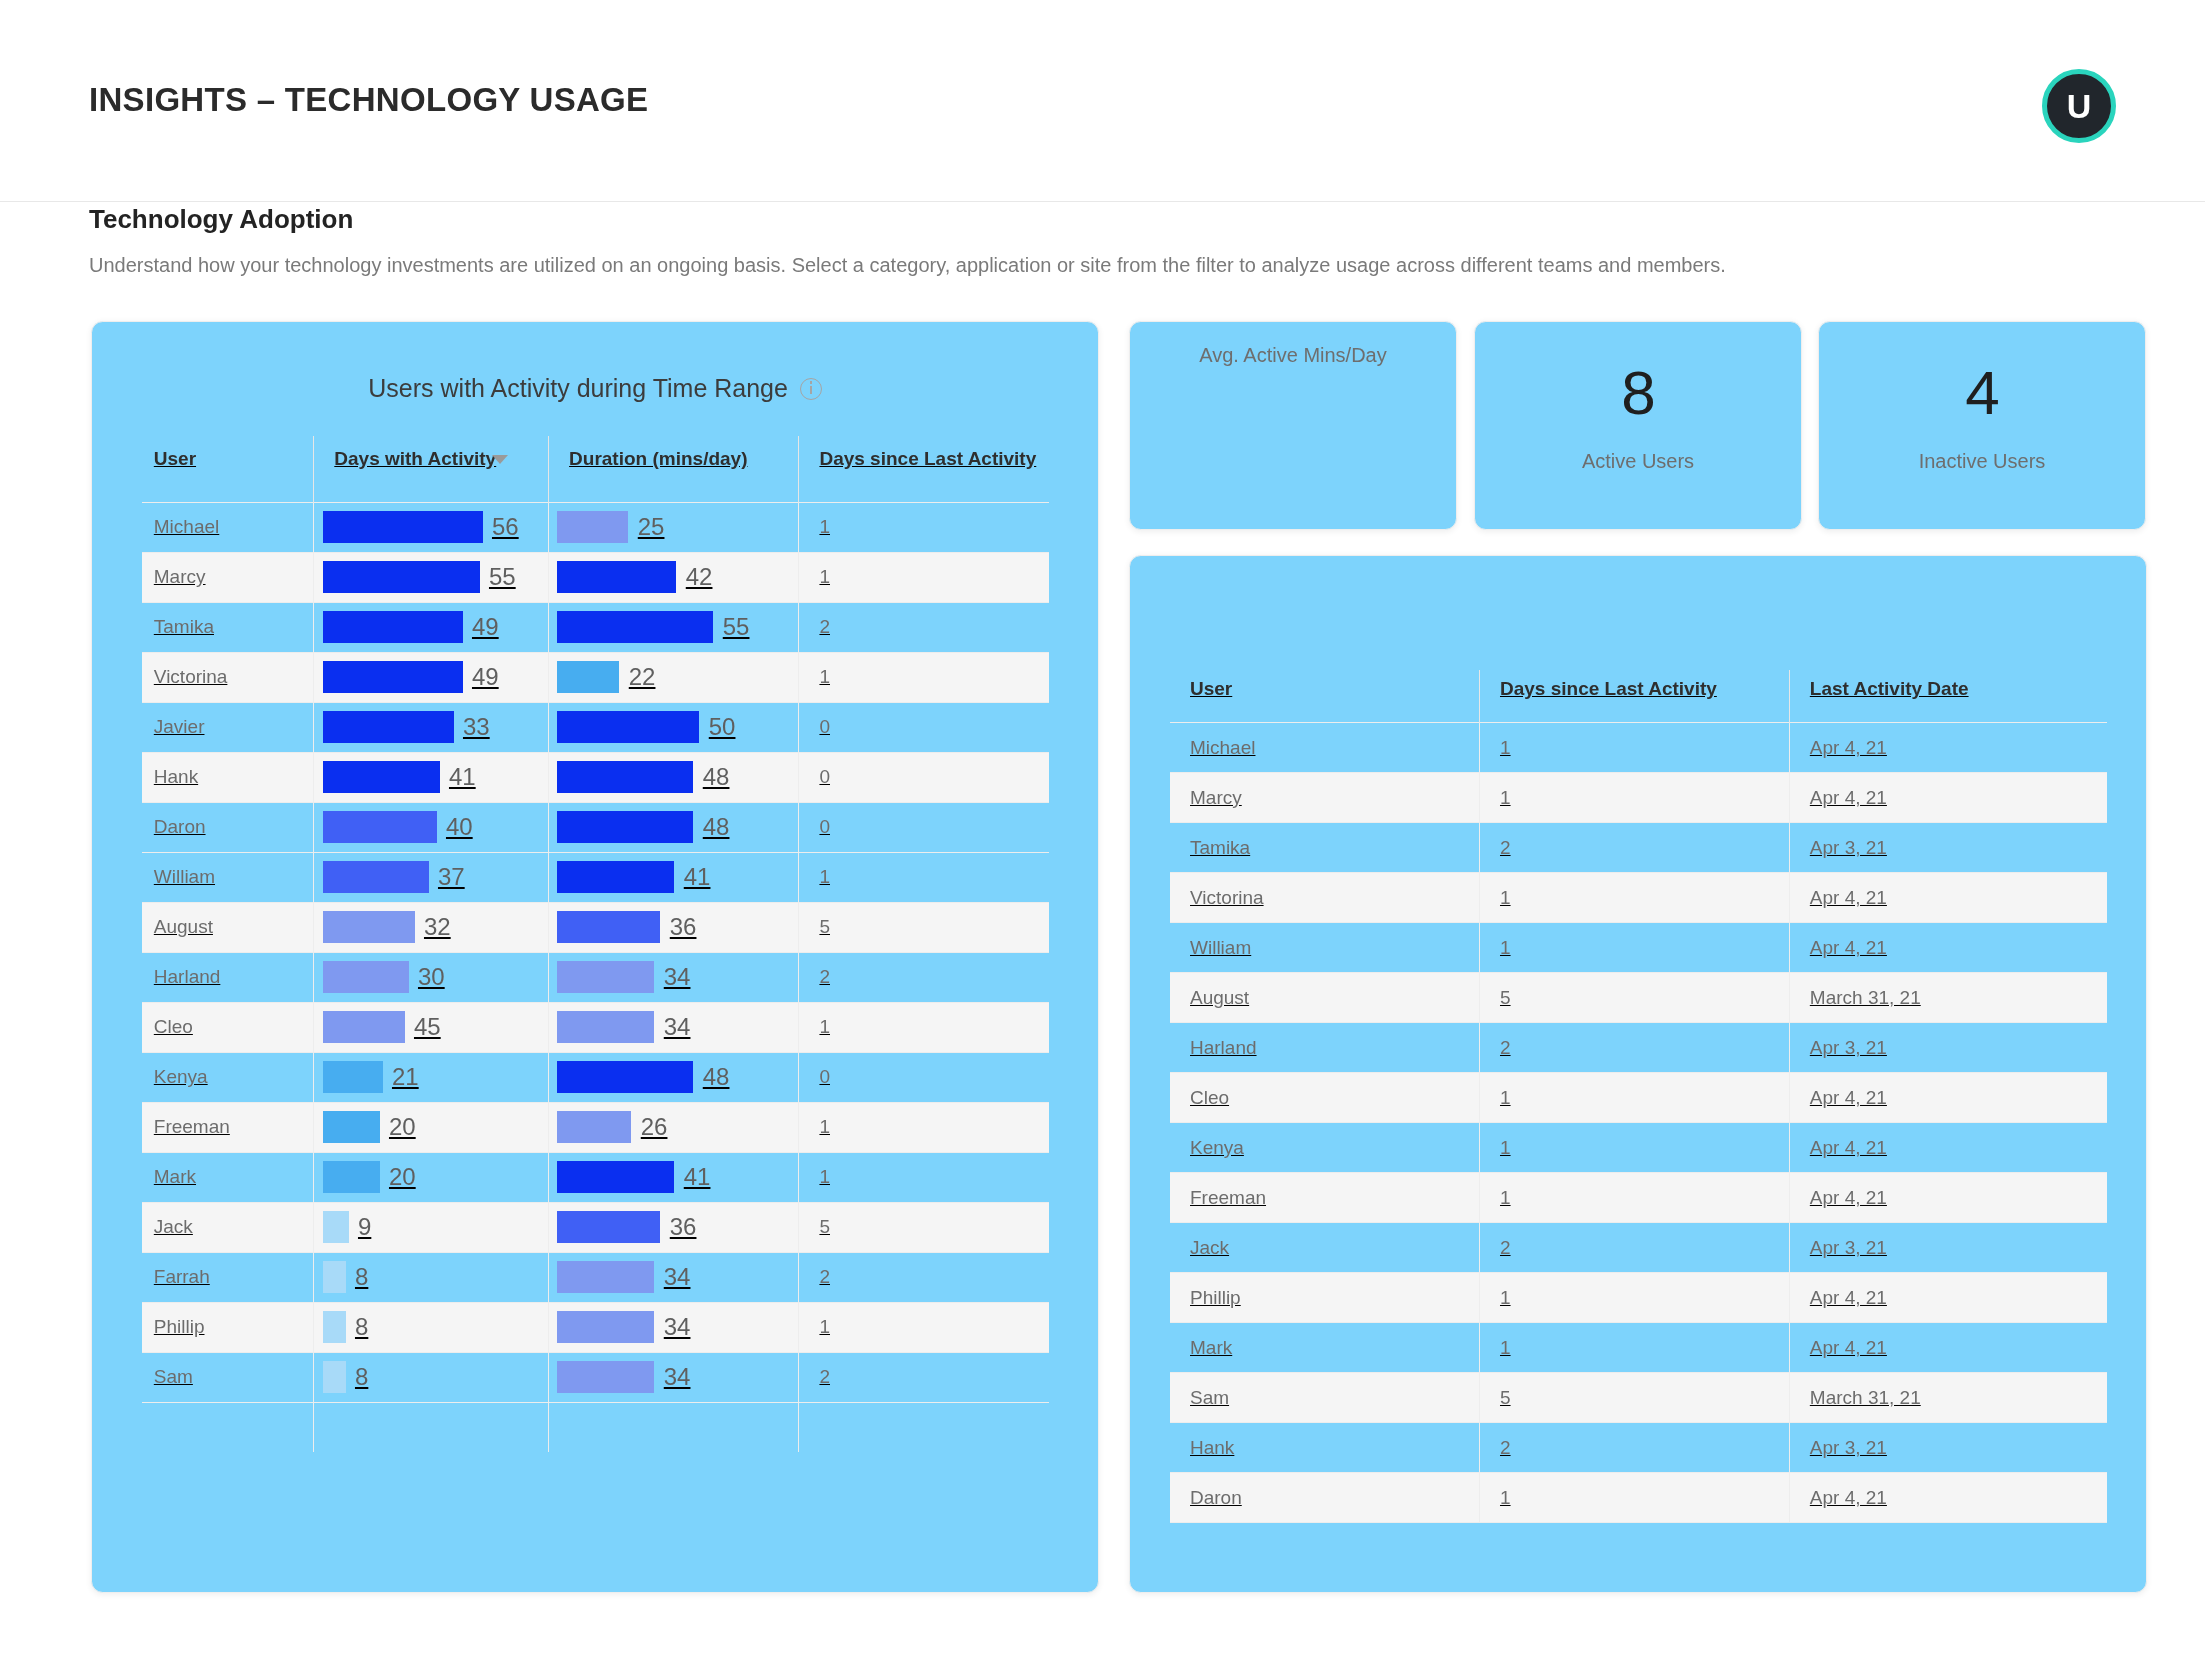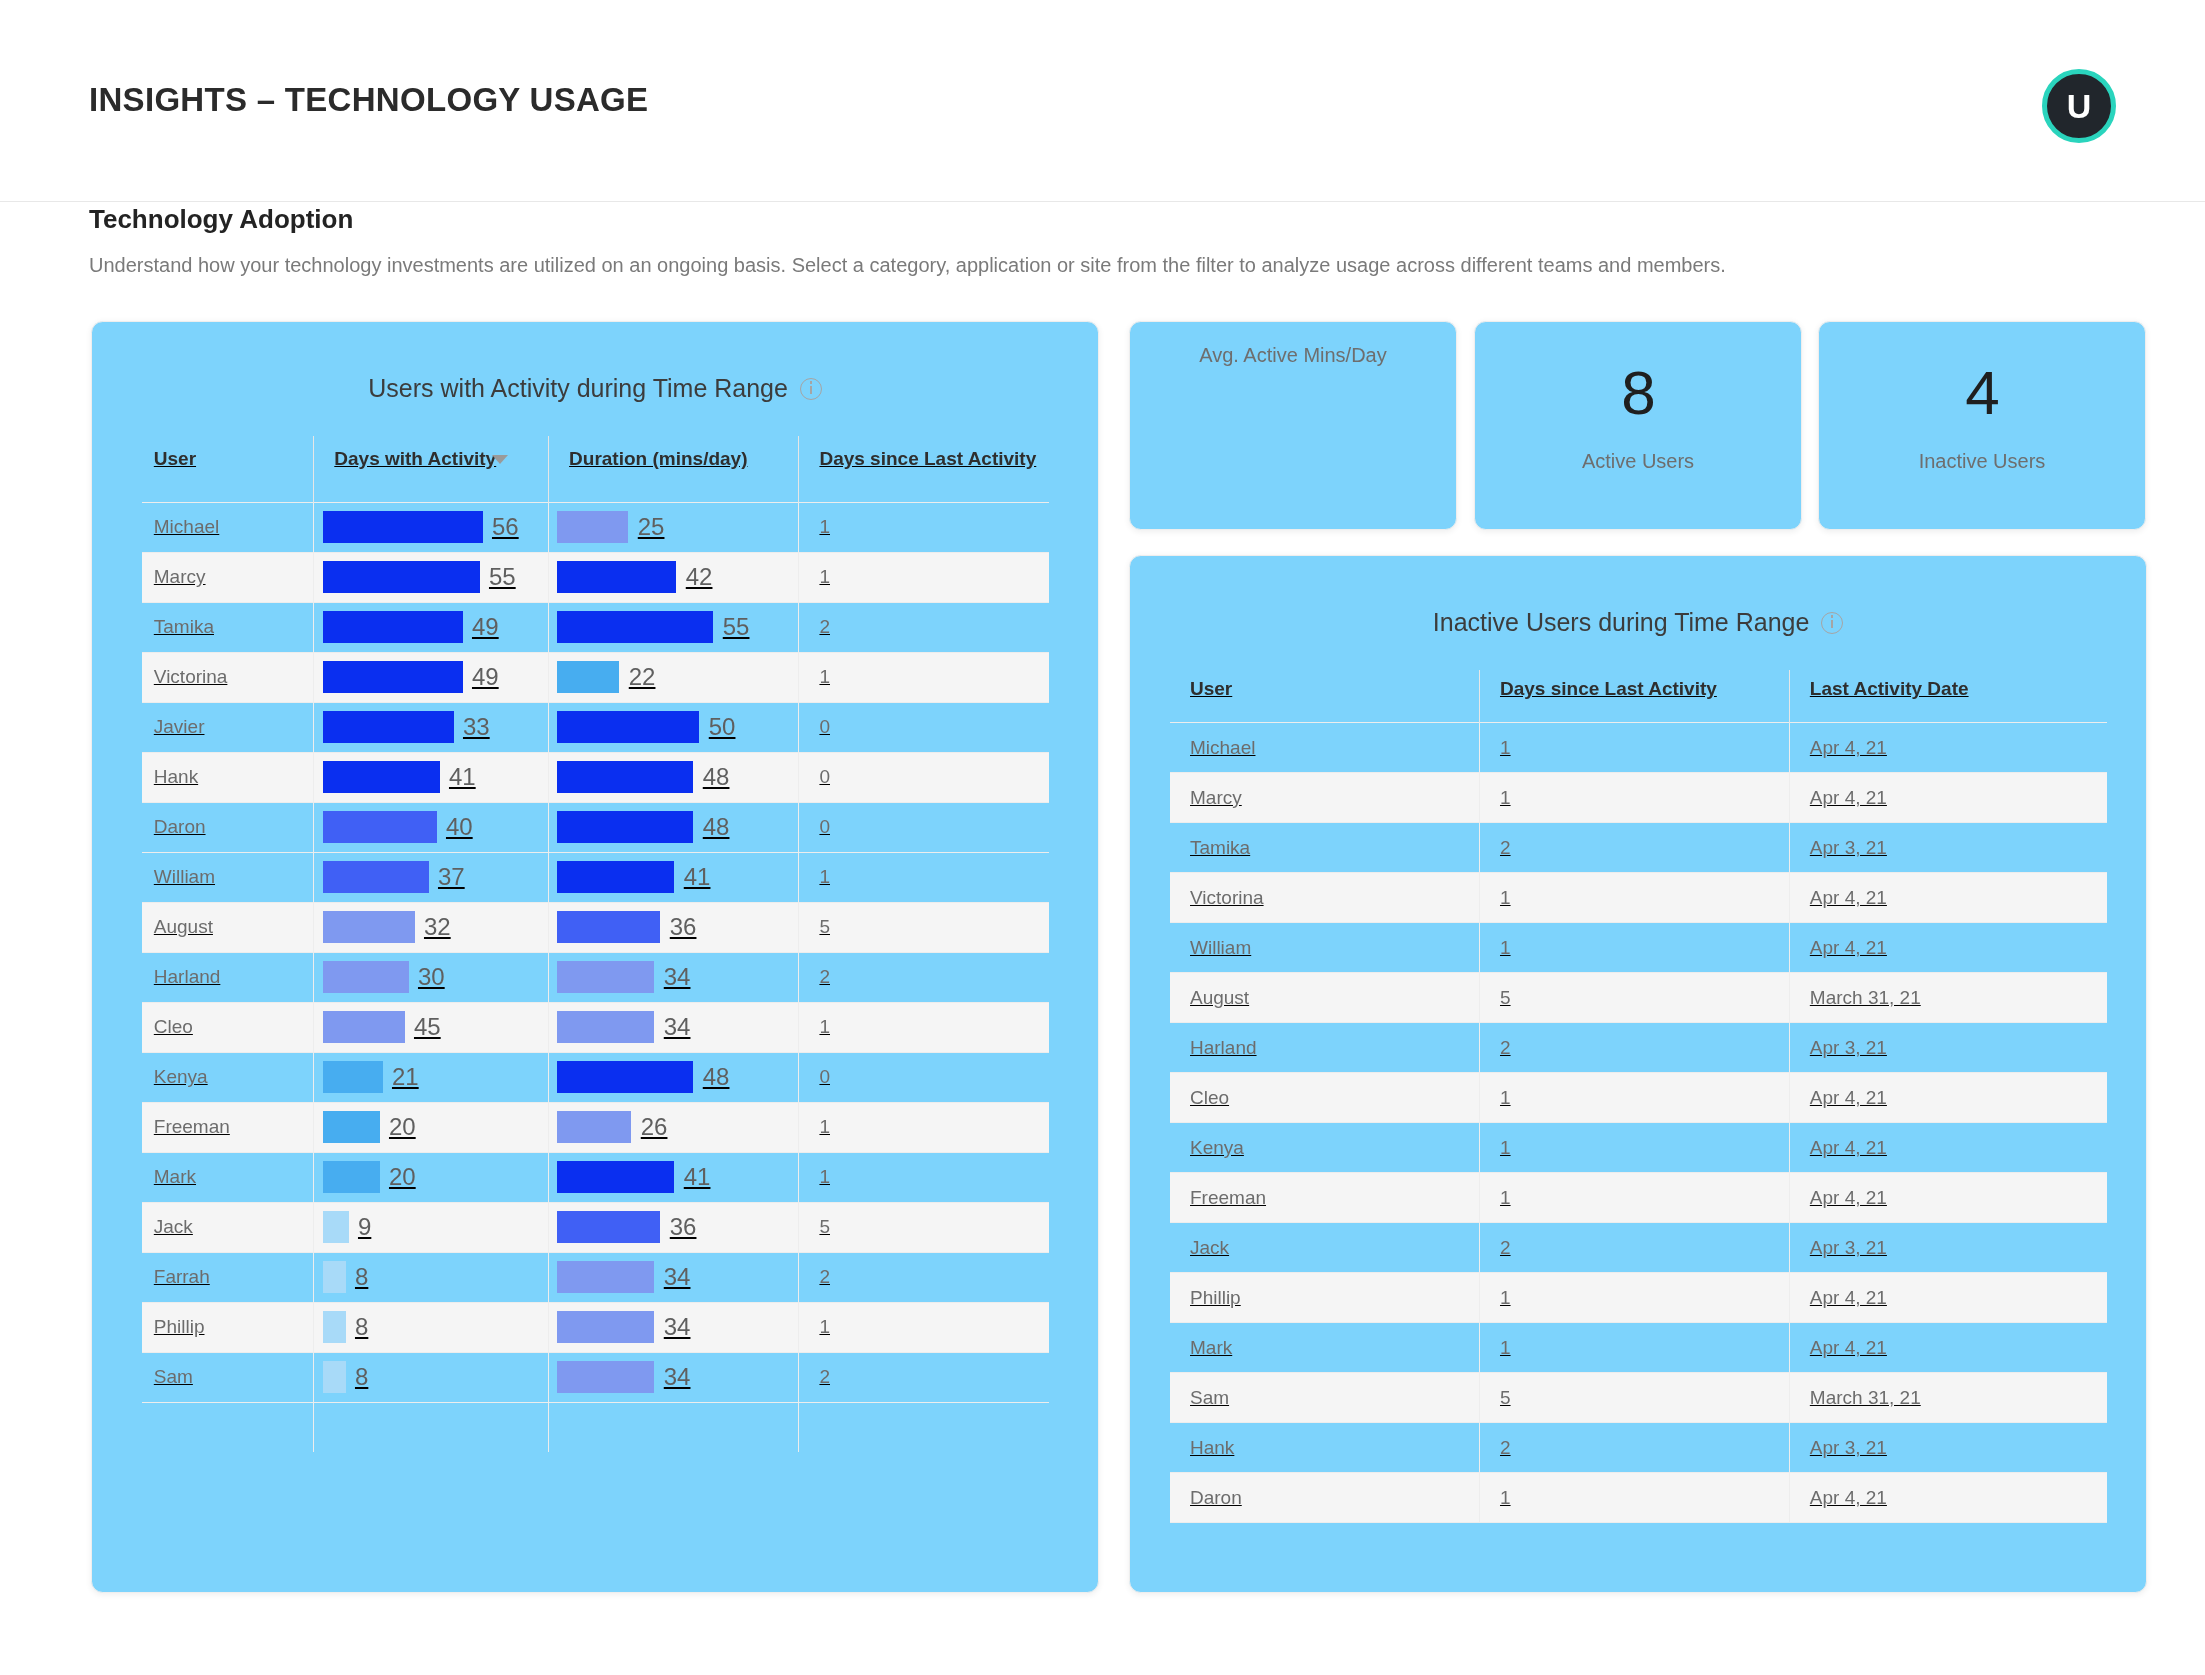--- a/index.html
+++ b/index.html
@@ -520,24 +520,20 @@
 <div class="card kpi" id="kpi-1">
   <div class="kpi-value">8</div>
   <div class="kpi-label">Active Users</div>
 </div>
 <div class="card kpi" id="kpi-2">
   <div class="kpi-value">4</div>
   <div class="kpi-label">Inactive Users</div>
 </div>
 
 <div class="card" id="card-inactive">
-  <div class="card-title">
-    <span>Inactive Users during Time Range</span>
-    <span class="info-icon"></span>
-  </div>
 
   <table class="grid" id="tbl-inactive">
     <thead>
       <tr>
         <th class="ic-user">User</th>
         <th class="ic-days">Days since Last Activity</th>
         <th class="ic-date">Last Activity Date</th>
       </tr>
     </thead>
     <tbody id="inactive-body">

